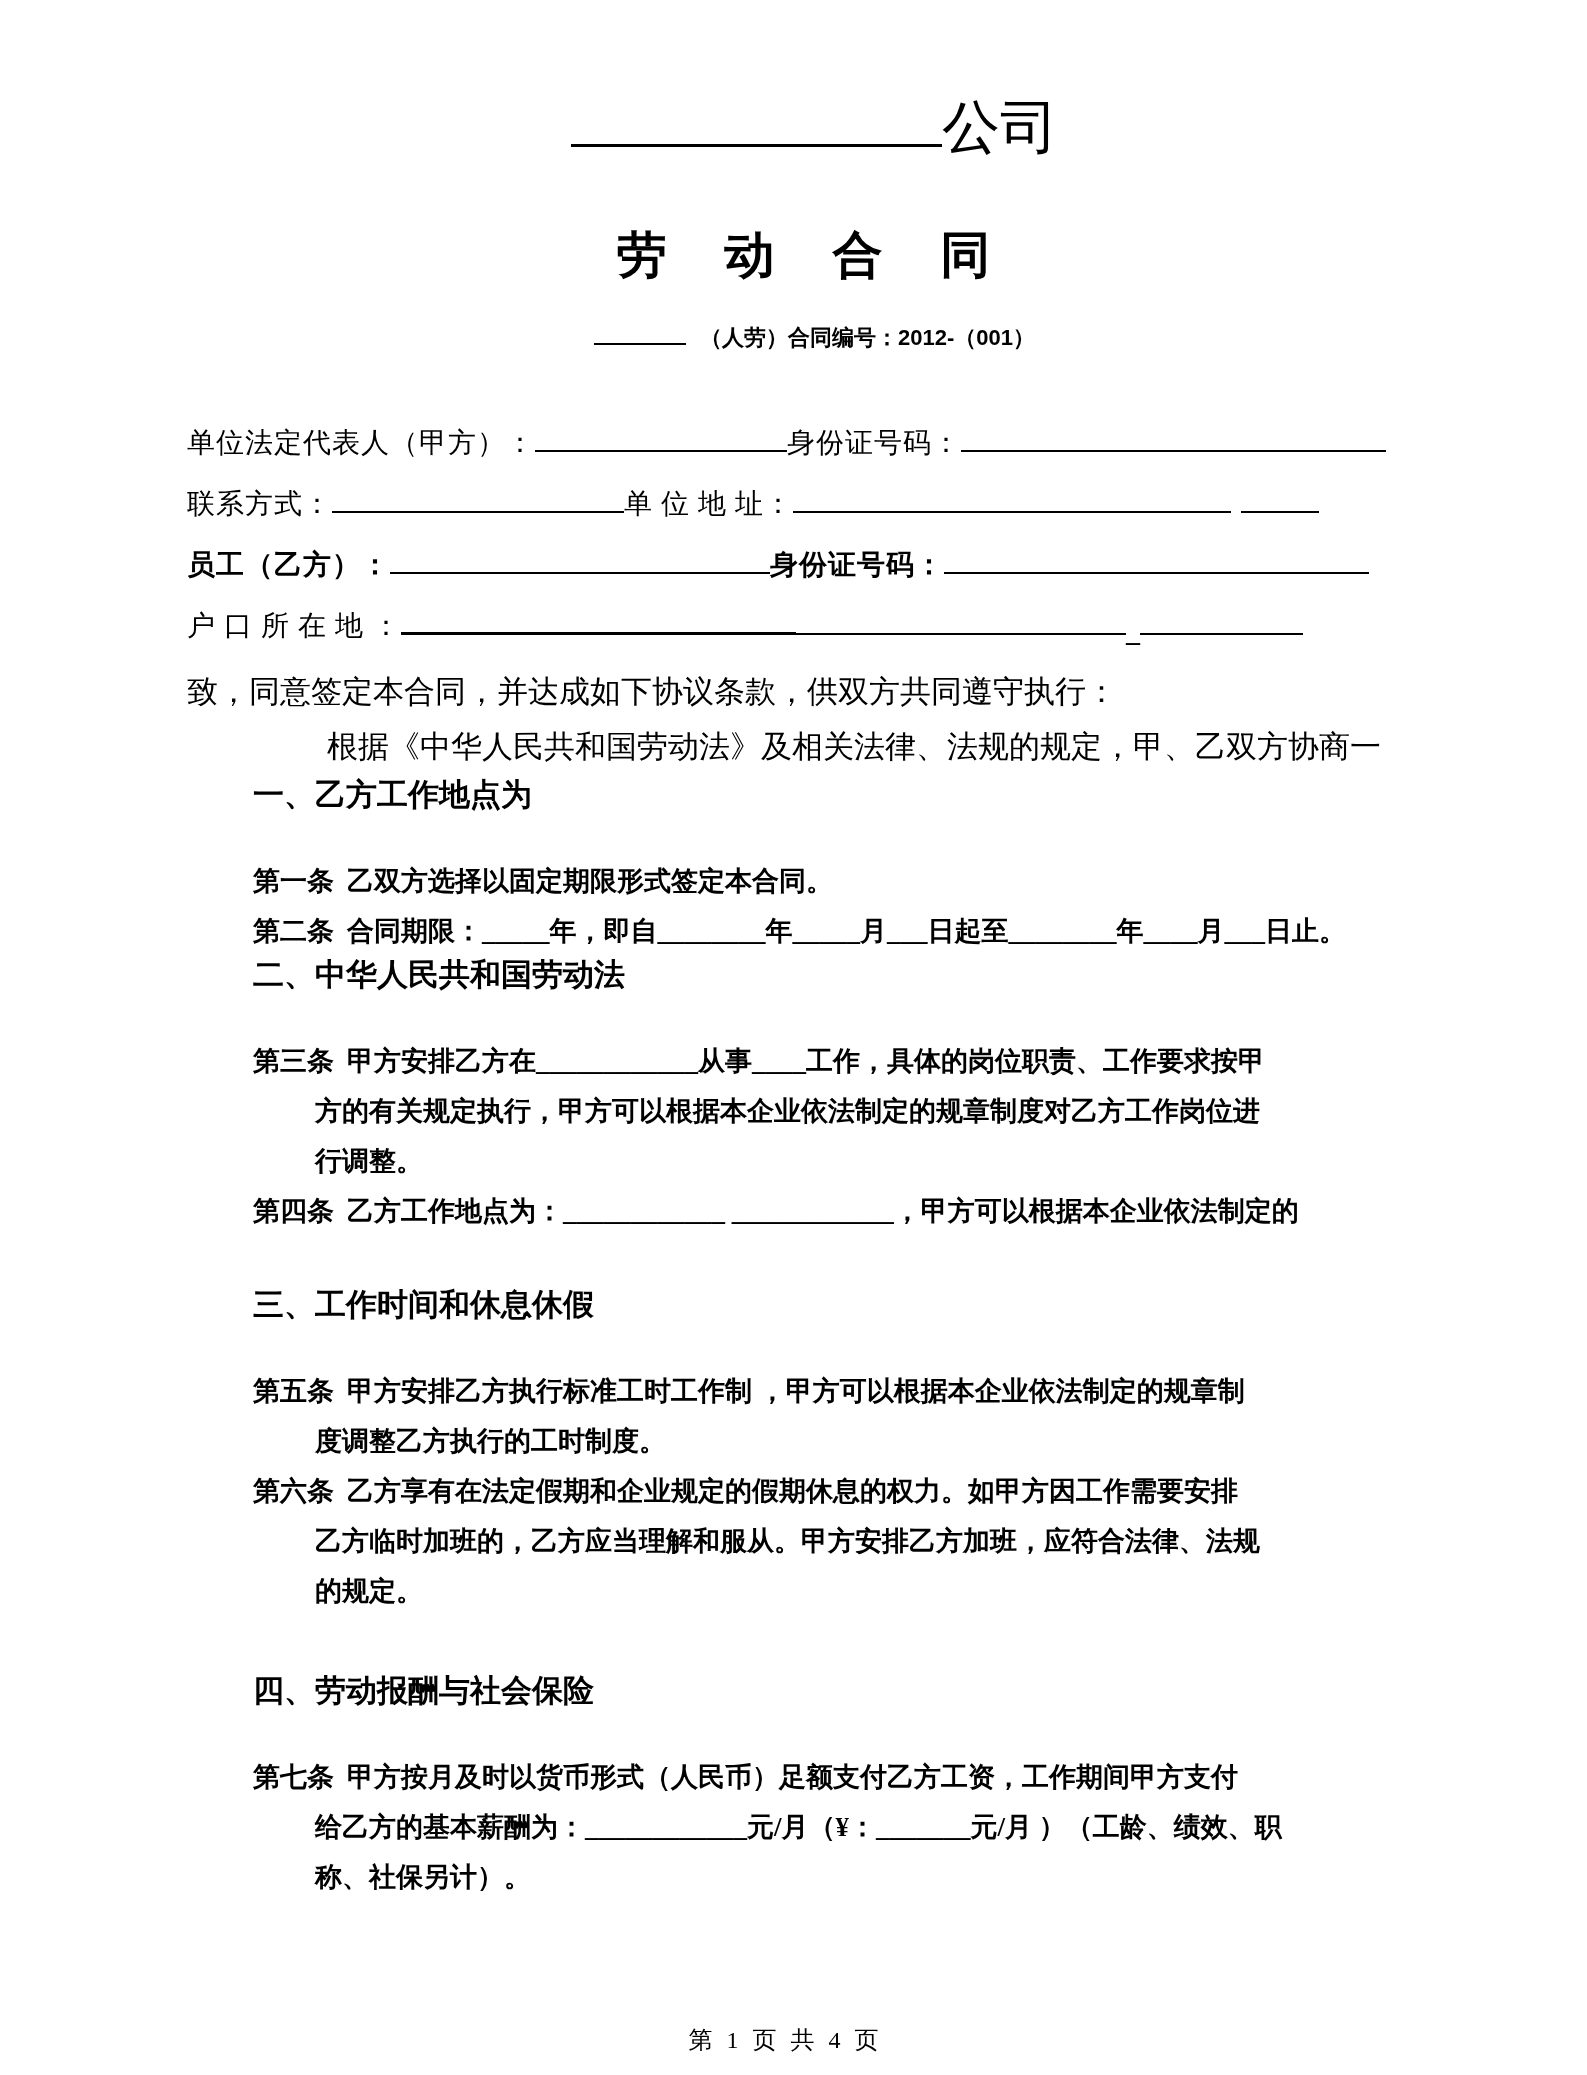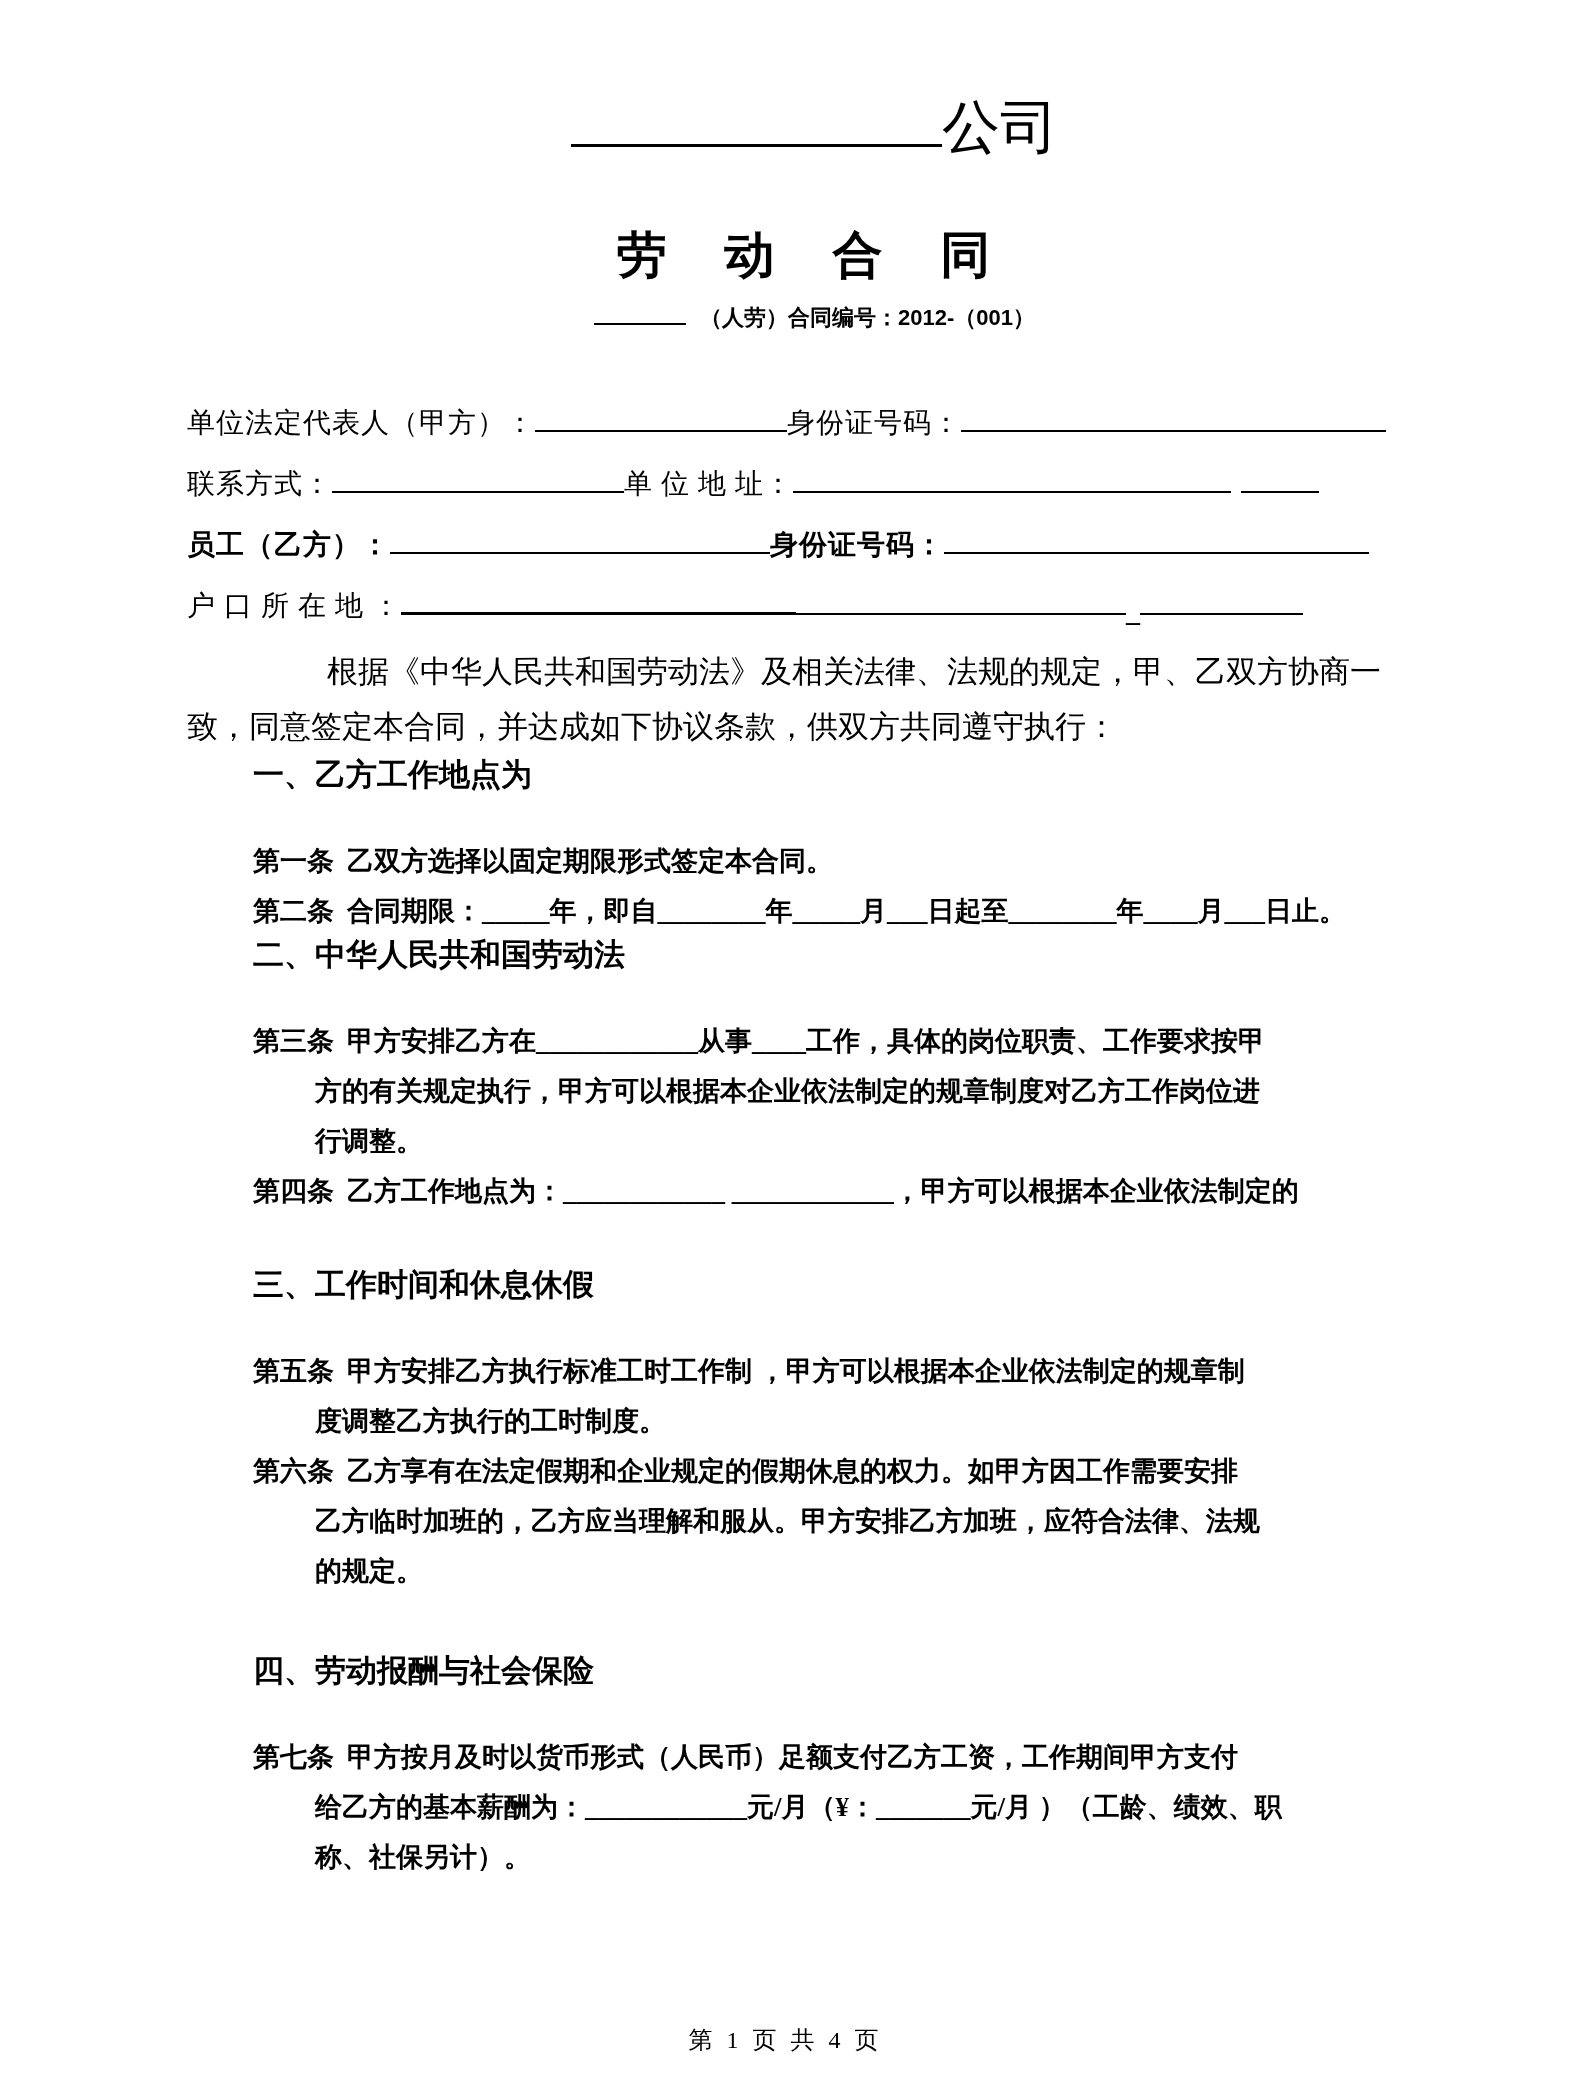--- a/index.html
+++ b/index.html
@@ -12,21 +12,21 @@
   .center { text-align:center; }
   
   .company-line { margin-top:95px; font-size:58px; line-height:1.15; white-space:nowrap; }
   .blank { display:inline-block; border-bottom:2px solid #000; height:8px; }
   .blank-title { width:371px; border-bottom:3px solid #000; }
   .main-title {
     margin-top:66px; font-size:50px; line-height:1.1; font-weight:bold;
     font-family:"Liberation Sans","DejaVu Sans",sans-serif; letter-spacing:22px; white-space:nowrap;
   }
   .no-line {
-    margin-top:22px; font-size:22px; line-height:1.2; font-weight:bold;
+    margin-top:42px; font-size:22px; line-height:1.2; font-weight:bold;
     font-family:"Liberation Sans","DejaVu Sans",sans-serif; white-space:nowrap;
   }
   .blank-no { width:92px; margin-right:14px; }
   
   .info-row { font-size:28px; line-height:40px; margin-top:21px; white-space:nowrap; }
   .info-row.r1 { margin-top:72px; }
   .info-row .lbl { letter-spacing:1px; }
   .bold { font-weight:bold; }
   .b252 { width:252px; } .b425 { width:425px; } .b292 { width:292px; }
   .b438 { width:438px; margin-right:10px; } .b78 { width:78px; }
@@ -78,22 +78,22 @@
 
   <div class="info-row bold">
     <span class="lbl">员工（乙方）：</span><span class="blank b380"></span><span class="lbl">身份证号码：</span><span class="blank b425"></span>
   </div>
 
   <div class="info-row">
     <span class="lbl">户 口 所 在 地 ：</span><span class="blank b395"></span><span class="blank b330"></span><span class="low-mark">_</span><span class="blank b163"></span>
   </div>
 
   <div class="intro">
+    <div class="l">致，同意签定本合同，并达成如下协议条款，供双方共同遵守执行：</div>
     <div class="l first">根据《中华人民共和国劳动法》及相关法律、法规的规定，甲、乙双方协商一</div>
-    <div class="l">致，同意签定本合同，并达成如下协议条款，供双方共同遵守执行：</div>
   </div>
 
   <div class="sec-h h1">一、乙方工作地点为</div>
 
   <div class="clause gap">
     <div class="l first"><span class="clause-no">第一条</span><span>乙双方选择以固定期限形式签定本合同。</span></div>
   </div>
 
   <div class="clause">
     <div class="l first"><span class="clause-no">第二条</span><span>合同期限：_____年，即自________年_____月___日起至________年____月___日止。</span></div>

